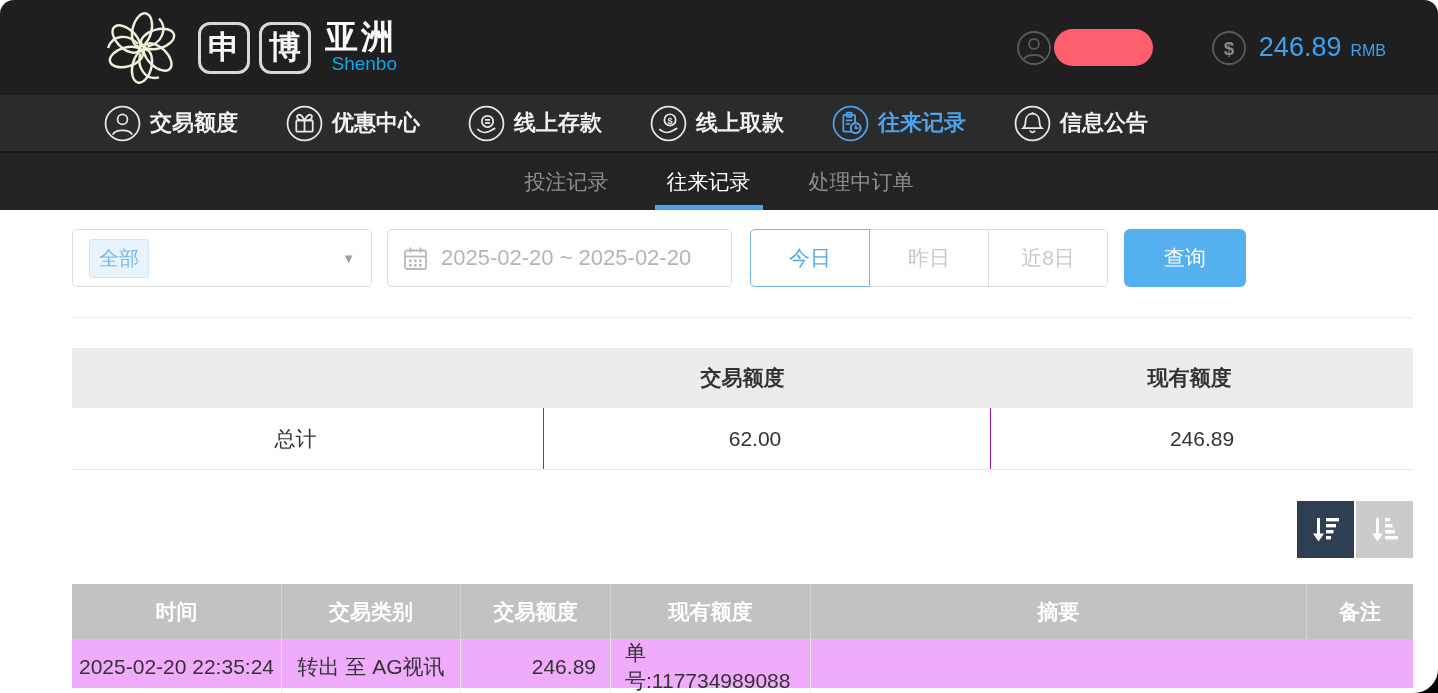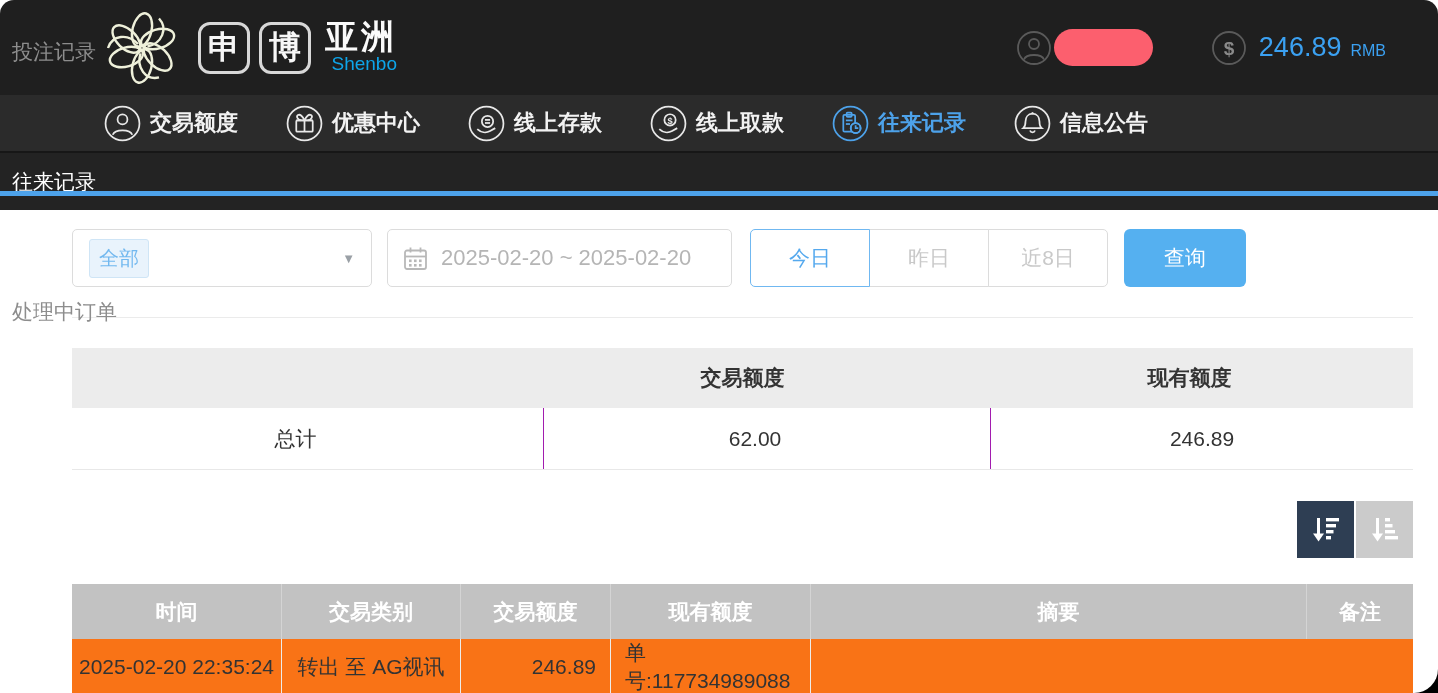--- a/index.html
+++ b/index.html
@@ -31,21 +31,21 @@
     padding-left:104px; gap:48px; }
   .nav-item { display:flex; align-items:center; gap:9px; cursor:pointer; }
   .nav-item .lbl { color:#f2f2f2; font-size:22px; font-weight:bold; }
   .nav-item svg { width:37px; height:37px; stroke:#e8e8e8; fill:none; stroke-width:1.7; }
   .nav-item.active .lbl { color:#4da2ea; }
   .nav-item.active svg { stroke:#4da2ea; }
   .nav-item svg text { stroke:none; }
 
   
   .sub-nav { height:59px; background:#232323; border-top:2px solid #171717;
-    display:flex; justify-content:center; gap:102px;flex-direction:column; }
+    display:flex; justify-content:center; gap:34px; }
   .sub-tab { position:relative; display:flex; align-items:center; font-size:21px;
     color:#8d8d8d; padding:0 12px; cursor:pointer; }
   .sub-tab.active { color:#ffffff; }
   .sub-tab.active::after { content:""; position:absolute; left:0; right:0; bottom:0;
     height:5px; background:#4da2ea; }
 
   
   .filter-row { display:flex; align-items:center; margin:19px 0 0 72px; height:58px; }
   .type-select { width:300px; height:58px; border:1px solid #dcdcdc; border-radius:5px;
     display:flex; align-items:center; padding:0 16px; background:#fff; cursor:pointer; }
@@ -90,21 +90,21 @@
   .sort-btn.asc  { background:#cbcbcb; }
 
   
   .records-table { margin:26px 25px 0 72px; }
   .records-head { display:grid; grid-template-columns:209px 179px 150px 200px 496px 107px;
     height:55px; background:#c2c2c2; }
   .records-head .cell { display:flex; align-items:center; justify-content:center;
     color:#fff; font-size:21px; font-weight:bold; }
   .records-head .cell + .cell { border-left:1px solid #d4d4d4; }
   .records-body { display:grid; grid-template-columns:209px 179px 150px 200px 496px 107px;
-    height:55px; background:#f97316; }
+    height:49px; background:#f0abfc; }
   .records-body .cell { display:flex; align-items:center; font-size:21px; color:#333;
     justify-content:center; }
   .records-body .cell + .cell { border-left:1px solid #ececec; }
   .records-body .cell.num { justify-content:flex-end; padding-right:14px; }
   .records-body .cell.left { justify-content:flex-start; padding-left:14px; }
 
   
   .corner-br { position:fixed; right:0; bottom:0; width:24px; height:24px; background:#000; }
   .corner-br::after { content:""; position:absolute; inset:0; background:#fff;
     border-bottom-right-radius:24px; }

